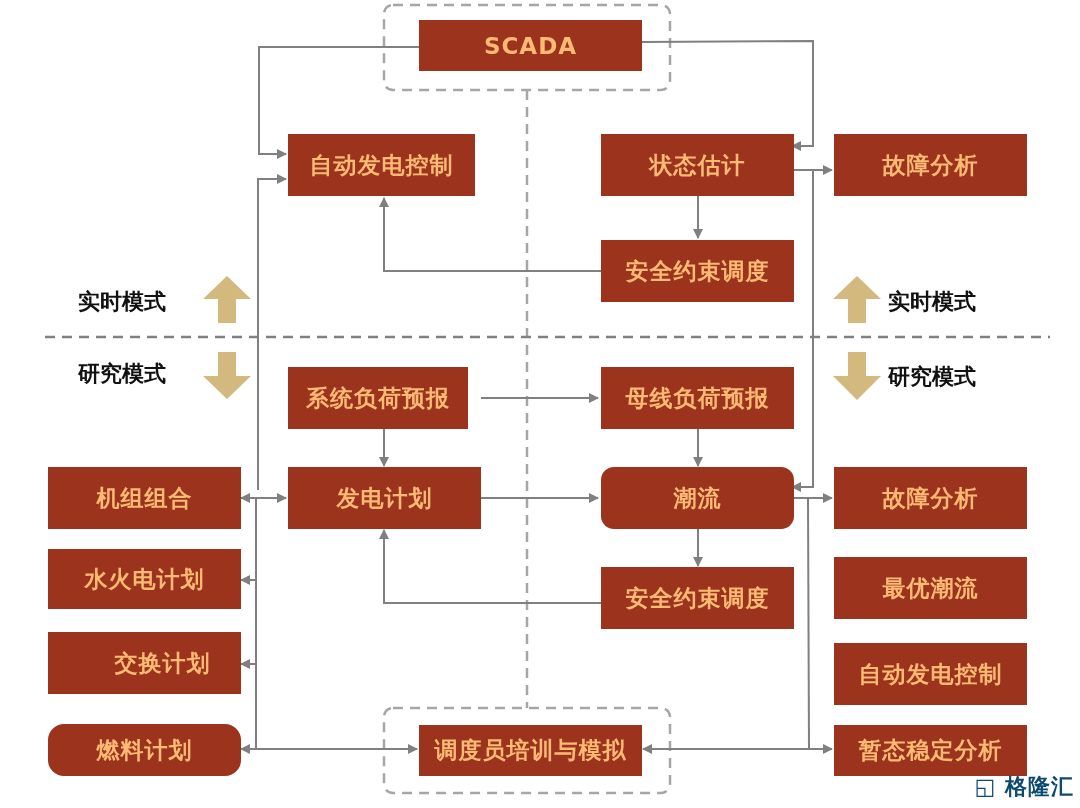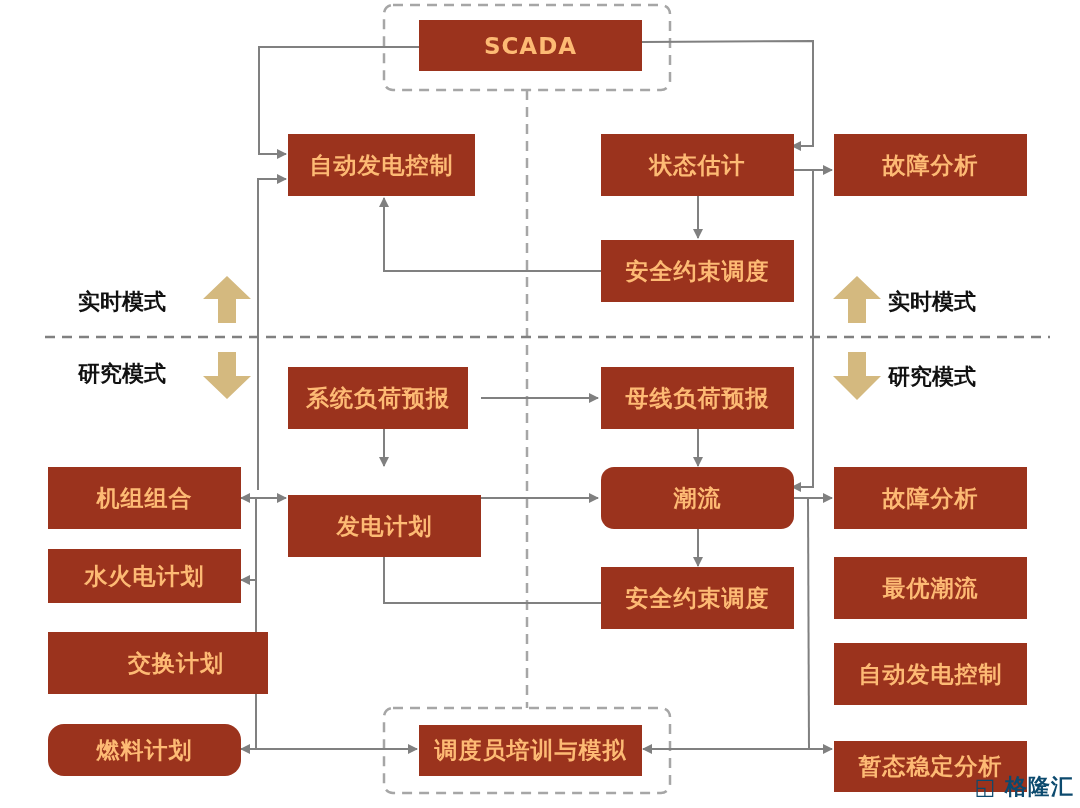--- a/index.html
+++ b/index.html
@@ -81,31 +81,31 @@
 </svg>
 
 <div class="box" style="left:419px;top:20px;width:223px;height:51px;">SCADA</div>
 <div class="box" style="left:288px;top:134px;width:187px;height:62px;">自动发电控制</div>
 <div class="box" style="left:601px;top:134px;width:193px;height:62px;">状态估计</div>
 <div class="box" style="left:834px;top:134px;width:193px;height:62px;">故障分析</div>
 <div class="box" style="left:601px;top:240px;width:193px;height:62px;">安全约束调度</div>
 
 <div class="box" style="left:288px;top:367px;width:180px;height:62px;">系统负荷预报</div>
 <div class="box" style="left:601px;top:367px;width:193px;height:62px;">母线负荷预报</div>
-<div class="box" style="left:288px;top:467px;width:193px;height:62px;margin-top:28px;">发电计划</div>
+<div class="box" style="left:288px;top:467px;width:193px;height:62px;">发电计划</div>
 <div class="box" style="left:601px;top:467px;width:193px;height:62px;border-radius:13px;">潮流</div>
 <div class="box" style="left:834px;top:467px;width:193px;height:62px;">故障分析</div>
 <div class="box" style="left:601px;top:567px;width:193px;height:62px;">安全约束调度</div>
 <div class="box" style="left:834px;top:557px;width:193px;height:62px;">最优潮流</div>
 <div class="box" style="left:834px;top:643px;width:193px;height:62px;">自动发电控制</div>
-<div class="box" style="left:834px;top:725px;width:193px;height:51px;margin-top:16px;">暂态稳定分析</div>
+<div class="box" style="left:834px;top:725px;width:193px;height:51px;">暂态稳定分析</div>
 
 <div class="box" style="left:48px;top:467px;width:193px;height:62px;">机组组合</div>
-<div class="box" style="left:48px;top:549px;width:193px;height:54px;">水火电计划</div>
-<div class="box" style="left:48px;top:632px;width:220px;height:62px;padding-left:36px;">交换计划</div>
+<div class="box" style="left:48px;top:549px;width:193px;height:60px;">水火电计划</div>
+<div class="box" style="left:48px;top:632px;width:193px;height:62px;padding-left:36px;">交换计划</div>
 <div class="box" style="left:48px;top:724px;width:193px;height:52px;border-radius:16px;">燃料计划</div>
 
 <div class="box" style="left:419px;top:725px;width:223px;height:51px;">调度员培训与模拟</div>
 
 <div class="label" style="left:78px;top:287px;">实时模式</div>
 <div class="label" style="left:78px;top:359px;">研究模式</div>
 <div class="label" style="left:888px;top:287px;">实时模式</div>
 <div class="label" style="left:888px;top:362px;">研究模式</div>
 
 <div class="watermark">

